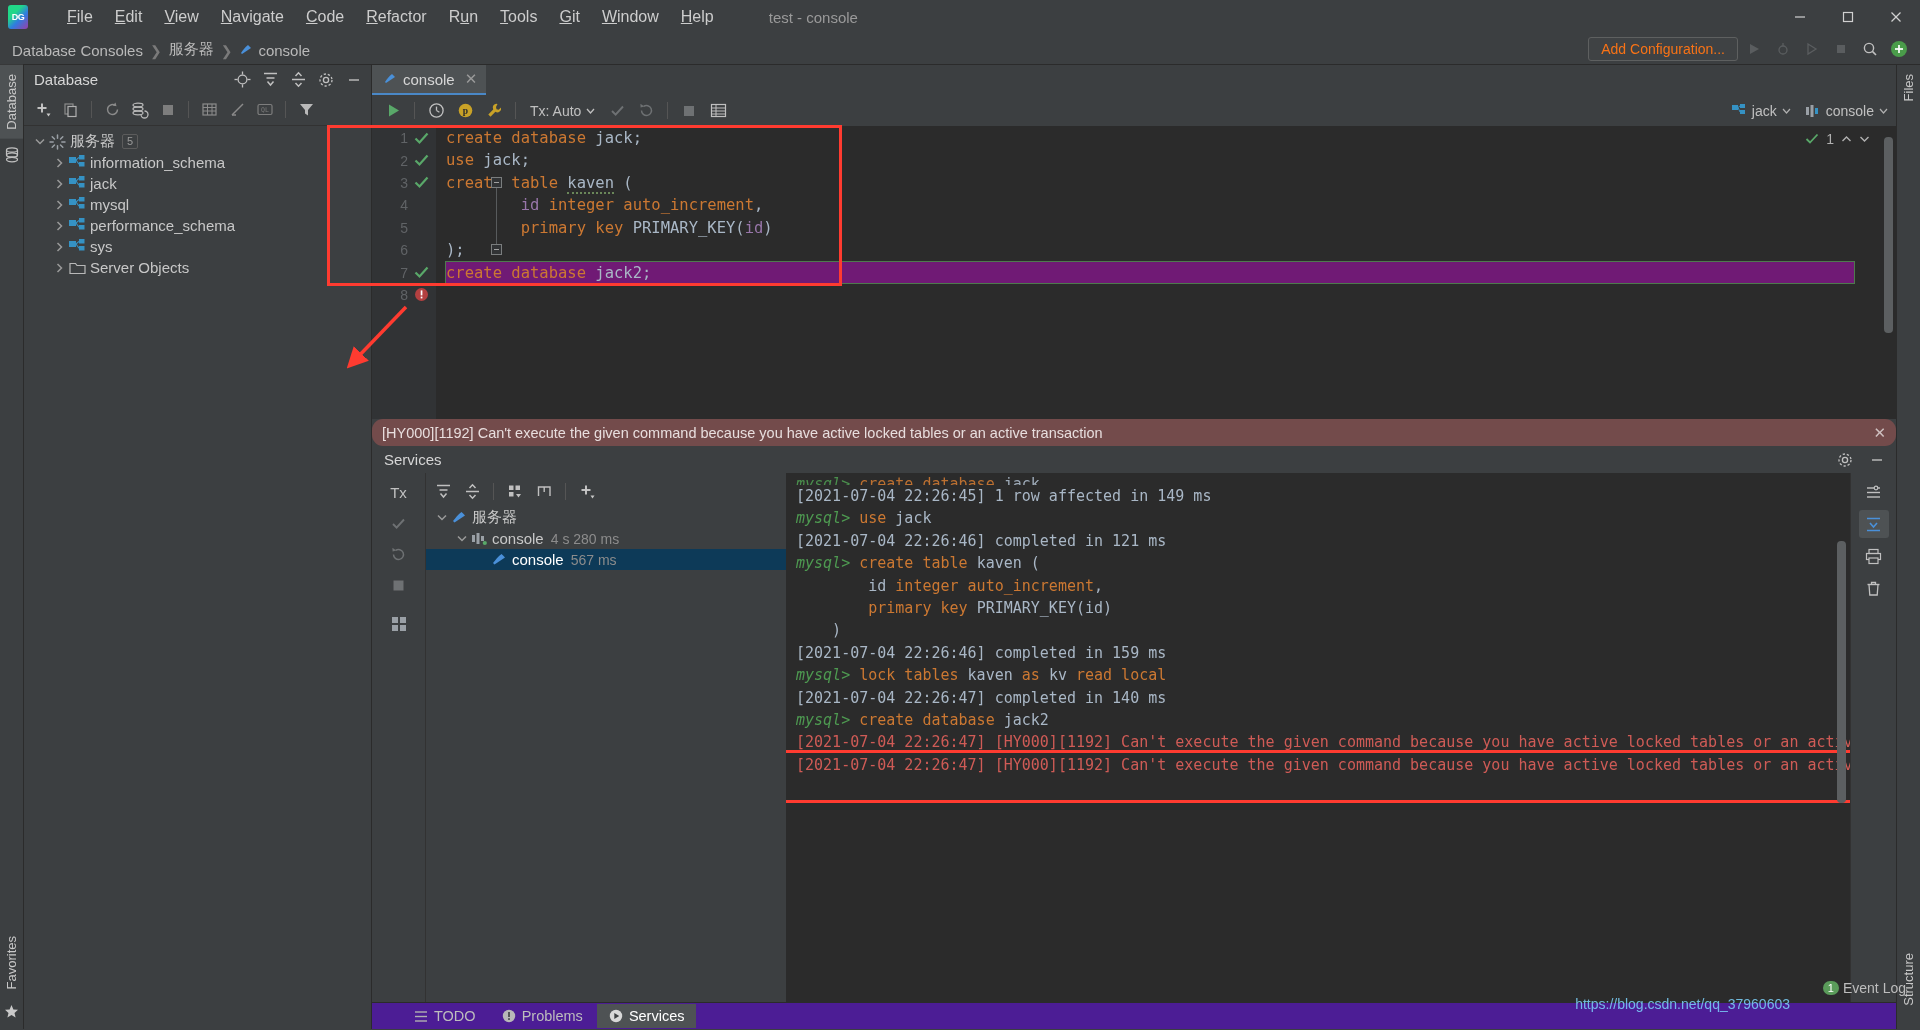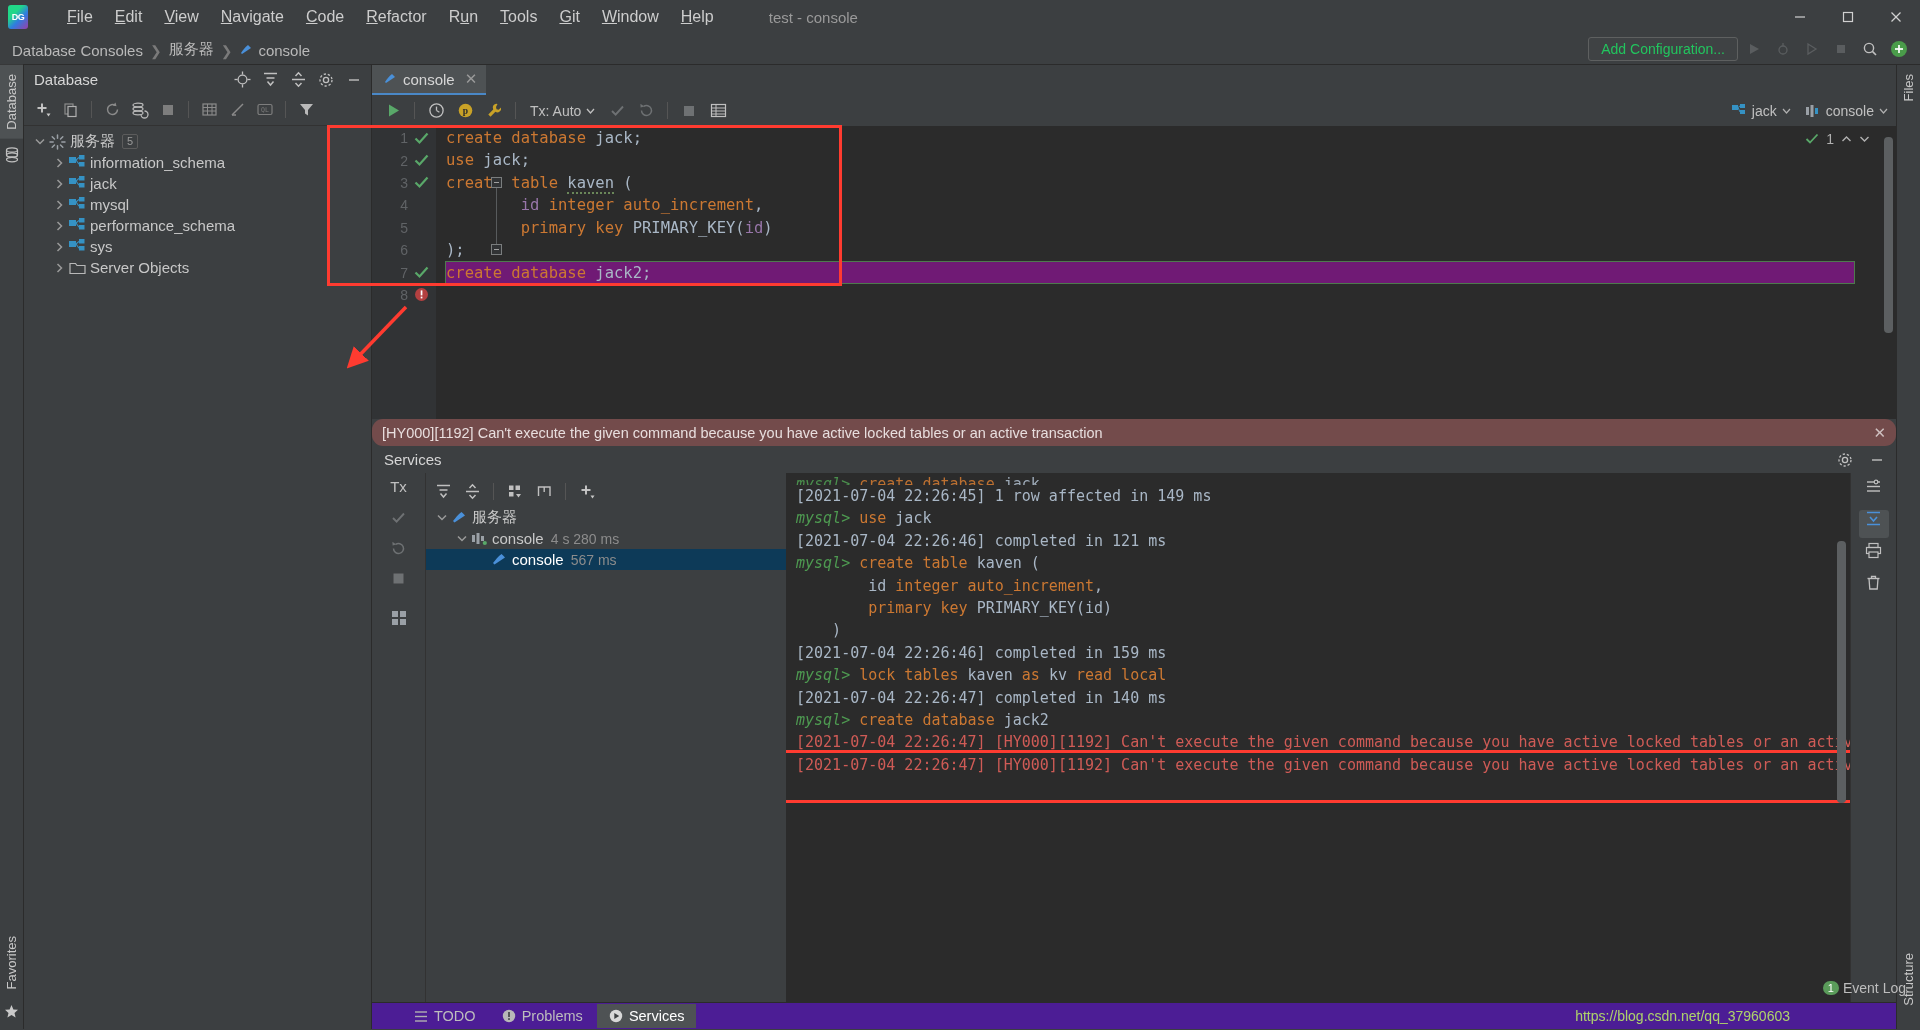--- a/index.html
+++ b/index.html
@@ -38,21 +38,21 @@
   #navbar {
     height:31px; background:#3c3f41; display:flex; align-items:center;
     padding-left:12px; position:relative; border-bottom:1px solid #2b2b2b;
   }
   .crumb { color:#b9b9b9; font-size:15px; display:flex; align-items:center; }
   .crumb-sep { color:#7a7a7a; margin:0 7px; font-size:14px; }
   .crumb-ico { margin-right:5px; display:inline-flex; }
   #navbar-right { position:absolute; right:8px; display:flex; align-items:center; gap:3px; }
   #add-config {
     border:1px solid #5e6060; border-radius:3px; padding:3px 12px;
-    color:#22c55e; font-size:14px; background:#3f4244;
+    color:#f97316; font-size:14px; background:#3f4244;
   }
   .tbtn { width:26px; height:24px; display:flex; align-items:center; justify-content:center; }
 
   
   #body-wrap { display:flex; height:964px; }
 
   
   #left-strip {
     width:24px; background:#3c3f41; border-right:1px solid #2b2b2b;
     display:flex; flex-direction:column; align-items:center;
@@ -162,21 +162,21 @@
 
   
   #services { flex:1; display:flex; flex-direction:column; background:#3c3f41; min-height:0; }
   #svc-head { height:27px; display:flex; align-items:center; padding:0 6px 0 12px; position:relative; }
   #svc-head .title { font-size:15px; color:#d6d6d6; }
   #svc-head .acts { position:absolute; right:6px; display:flex; gap:6px; }
   #svc-body { flex:1; display:flex; min-height:0; }
 
   #svc-toolcol { width:54px; background:#3c3f41; display:flex; flex-direction:column;
                  align-items:center; padding-top:5px; gap:3px; border-right:1px solid #323232; }
-  .vbtn { width:30px; height:28px; display:flex; justify-content:center; }
+  .vbtn { width:30px; height:28px; display:flex; align-items:center; justify-content:center; }
 
   #svc-tree { width:360px; background:#3c3f41; flex-shrink:0; padding-top:2px; }
   .snode { display:flex; align-items:center; height:21px; font-size:15px; cursor:default; }
   .snode.sel { background:#0d3a58; }
   .sdim { color:#8c8c8c; margin-left:7px; font-size:14px; }
 
   #svc-console { flex:1; background:#2b2b2b; position:relative; overflow:hidden;
                  font-size:15px; line-height:22.4px; padding-left:10px; }
   .oline { white-space:pre; height:22.4px; }
   .o-prompt { color:#4e9a51; font-style:italic; }
@@ -200,21 +200,21 @@
   
   #statusbar {
     height:24px; background:#3c3f41; display:flex; align-items:center;
     padding:0 10px; position:relative; font-size:14px; color:#bdbdbd;
   }
   #evt-badge {
     background:#5a9b5a; color:#fff; border-radius:8px; font-size:11px;
     padding:0 5px; line-height:14px; margin-right:4px;
   }
   #watermark {
-    position:absolute; right:130px; bottom:6px; color:#bef264; font-size:14px;
+    position:absolute; right:130px; bottom:18px; color:#7dd3fc; font-size:14px;
     opacity:0.85; pointer-events:none;
   }
   svg { display:block; }
 </style>
 </head>
 <body>
 
 <div id="menubar">
   <div id="app-logo">
     <span>DG</span>

